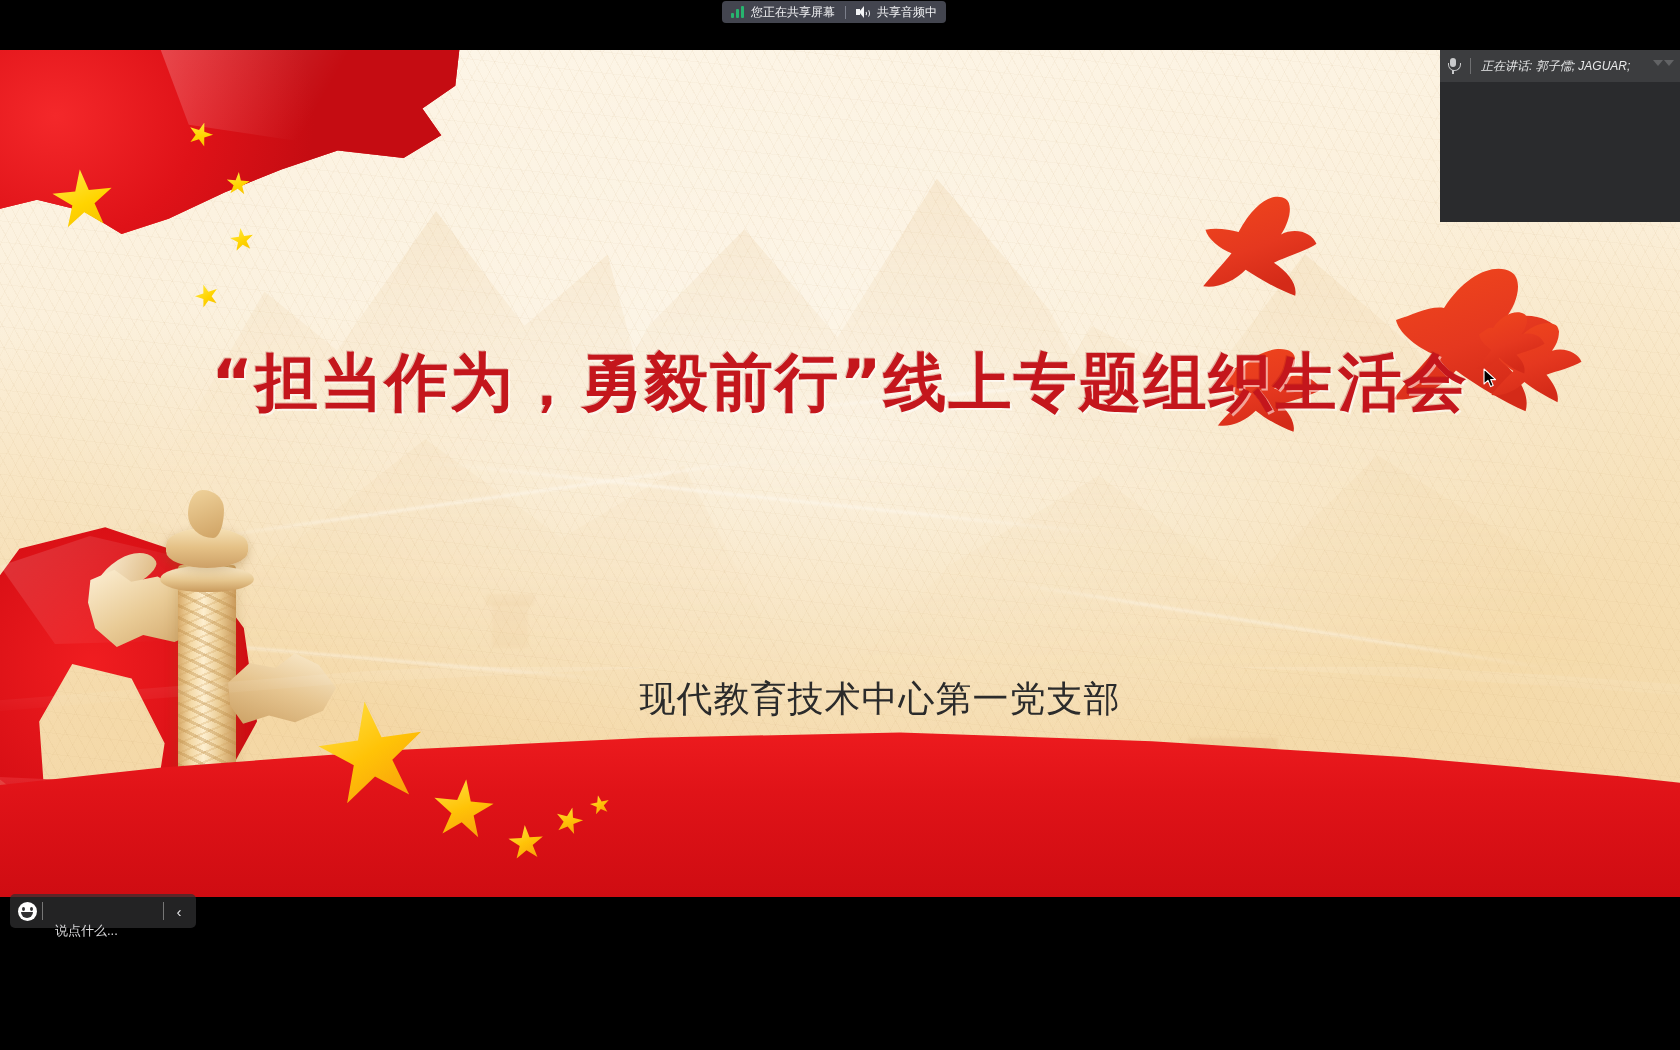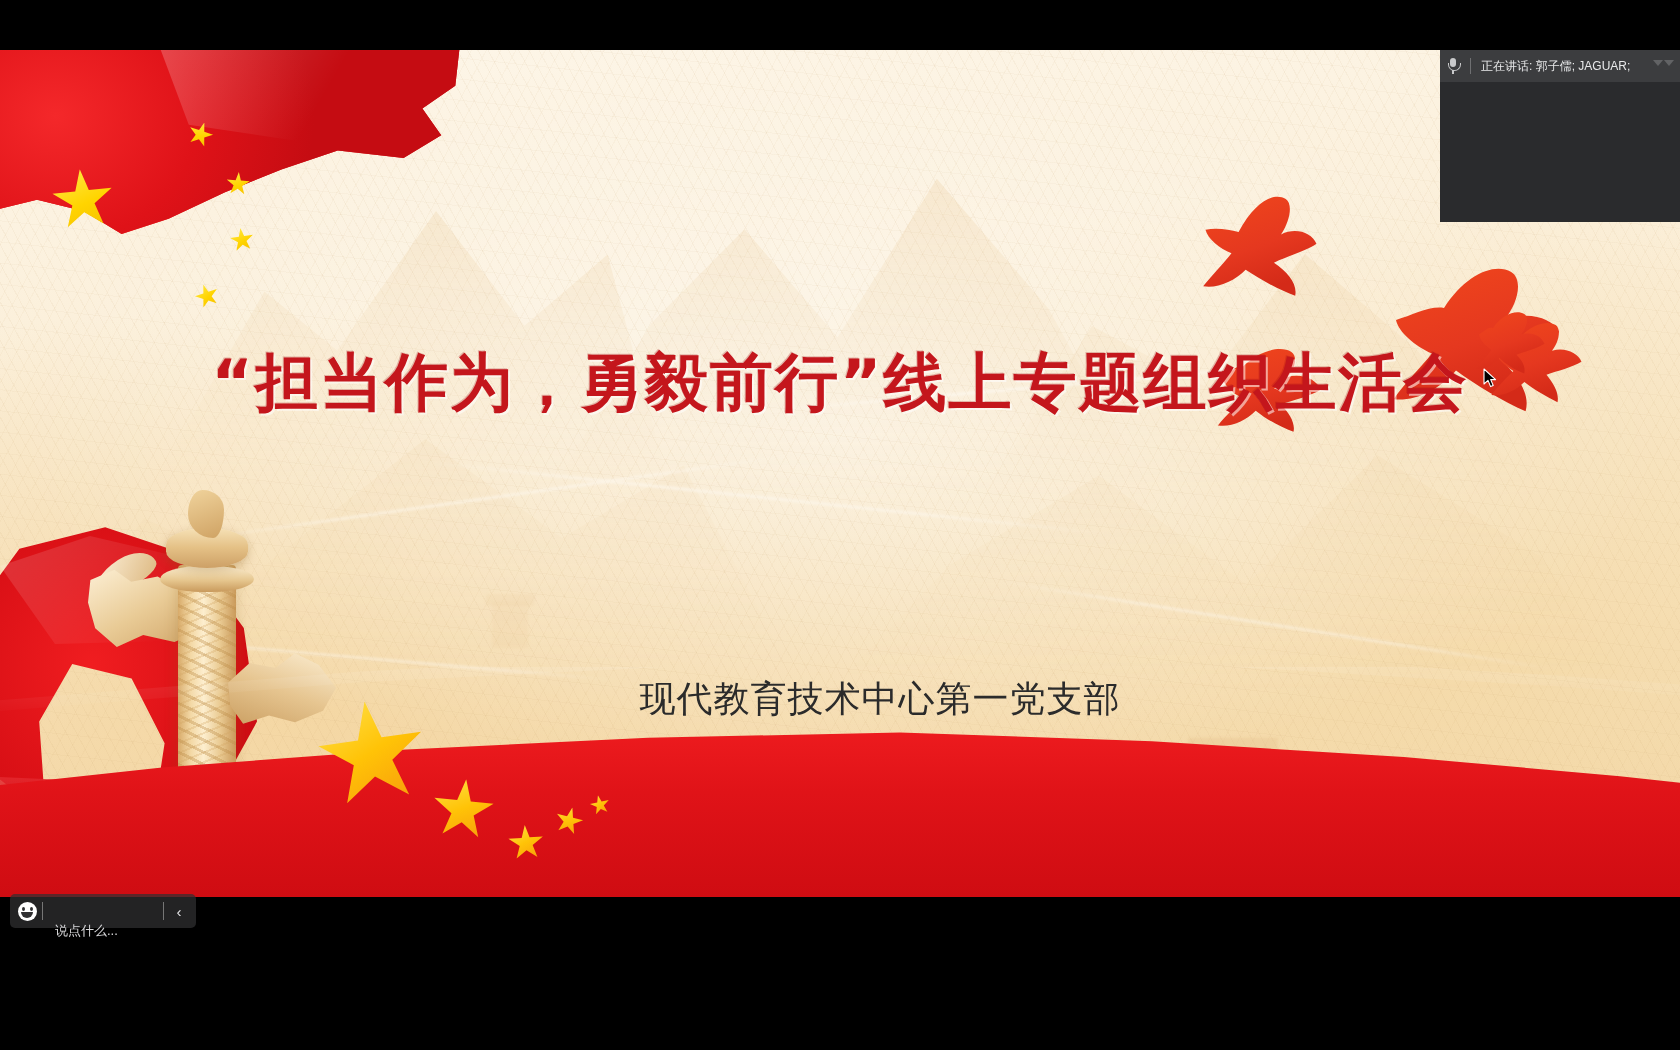--- a/index.html
+++ b/index.html
@@ -294,20 +294,21 @@
     z-index: 45;
     overflow: hidden;
   }
   .vhead {
     position: absolute; left: 0; top: 0; width: 240px; height: 32px;
     background: #3c3d3f;
     display: flex; align-items: center;
     padding: 0 6px;
     box-sizing: border-box;
     gap: 10px;
+    font-style: italic;
   }
   .mic-ic {
     width: 14px; height: 18px; position: relative; flex: 0 0 auto;
   }
   .mic-ic .cap {
     position: absolute; left: 4px; top: 1px; width: 6px; height: 9px;
     background: #c9cacb; border-radius: 3px;
   }
   .mic-ic .arc {
     position: absolute; left: 1.5px; top: 6px; width: 11px; height: 7px;
@@ -487,20 +488,38 @@
       <div class="wave wave-a"></div>
       <div class="wave-line"></div>
       <div class="gstar gs1"></div>
       <div class="gstar gs2"></div>
       <div class="gstar gs3"></div>
       <div class="gstar gs4"></div>
       <div class="gstar gs5"></div>
     </div>
   </div>
 
+  <div class="topbar">
+    <div class="share-pill">
+      <span class="bars-icon">
+        <i></i>
+          <i></i>
+          <i></i>
+      </span>
+      <span>您正在共享屏幕</span>
+      <span class="pill-div"></span>
+      <span class="spk-icon">
+        <span class="spk-waves">
+            <b></b>
+            <b></b>
+          </span>
+      </span>
+      <span>共享音频中</span>
+    </div>
+  </div>
 
   <div class="vpanel">
     <div class="vhead">
       <span class="mic-ic">
         <span class="cap"></span>
           <span class="arc"></span>
           <span class="stem"></span>
       </span>
       <span class="vdiv"></span>
       <span class="vhead-txt">正在讲话: 郭子儒; JAGUAR;</span>

